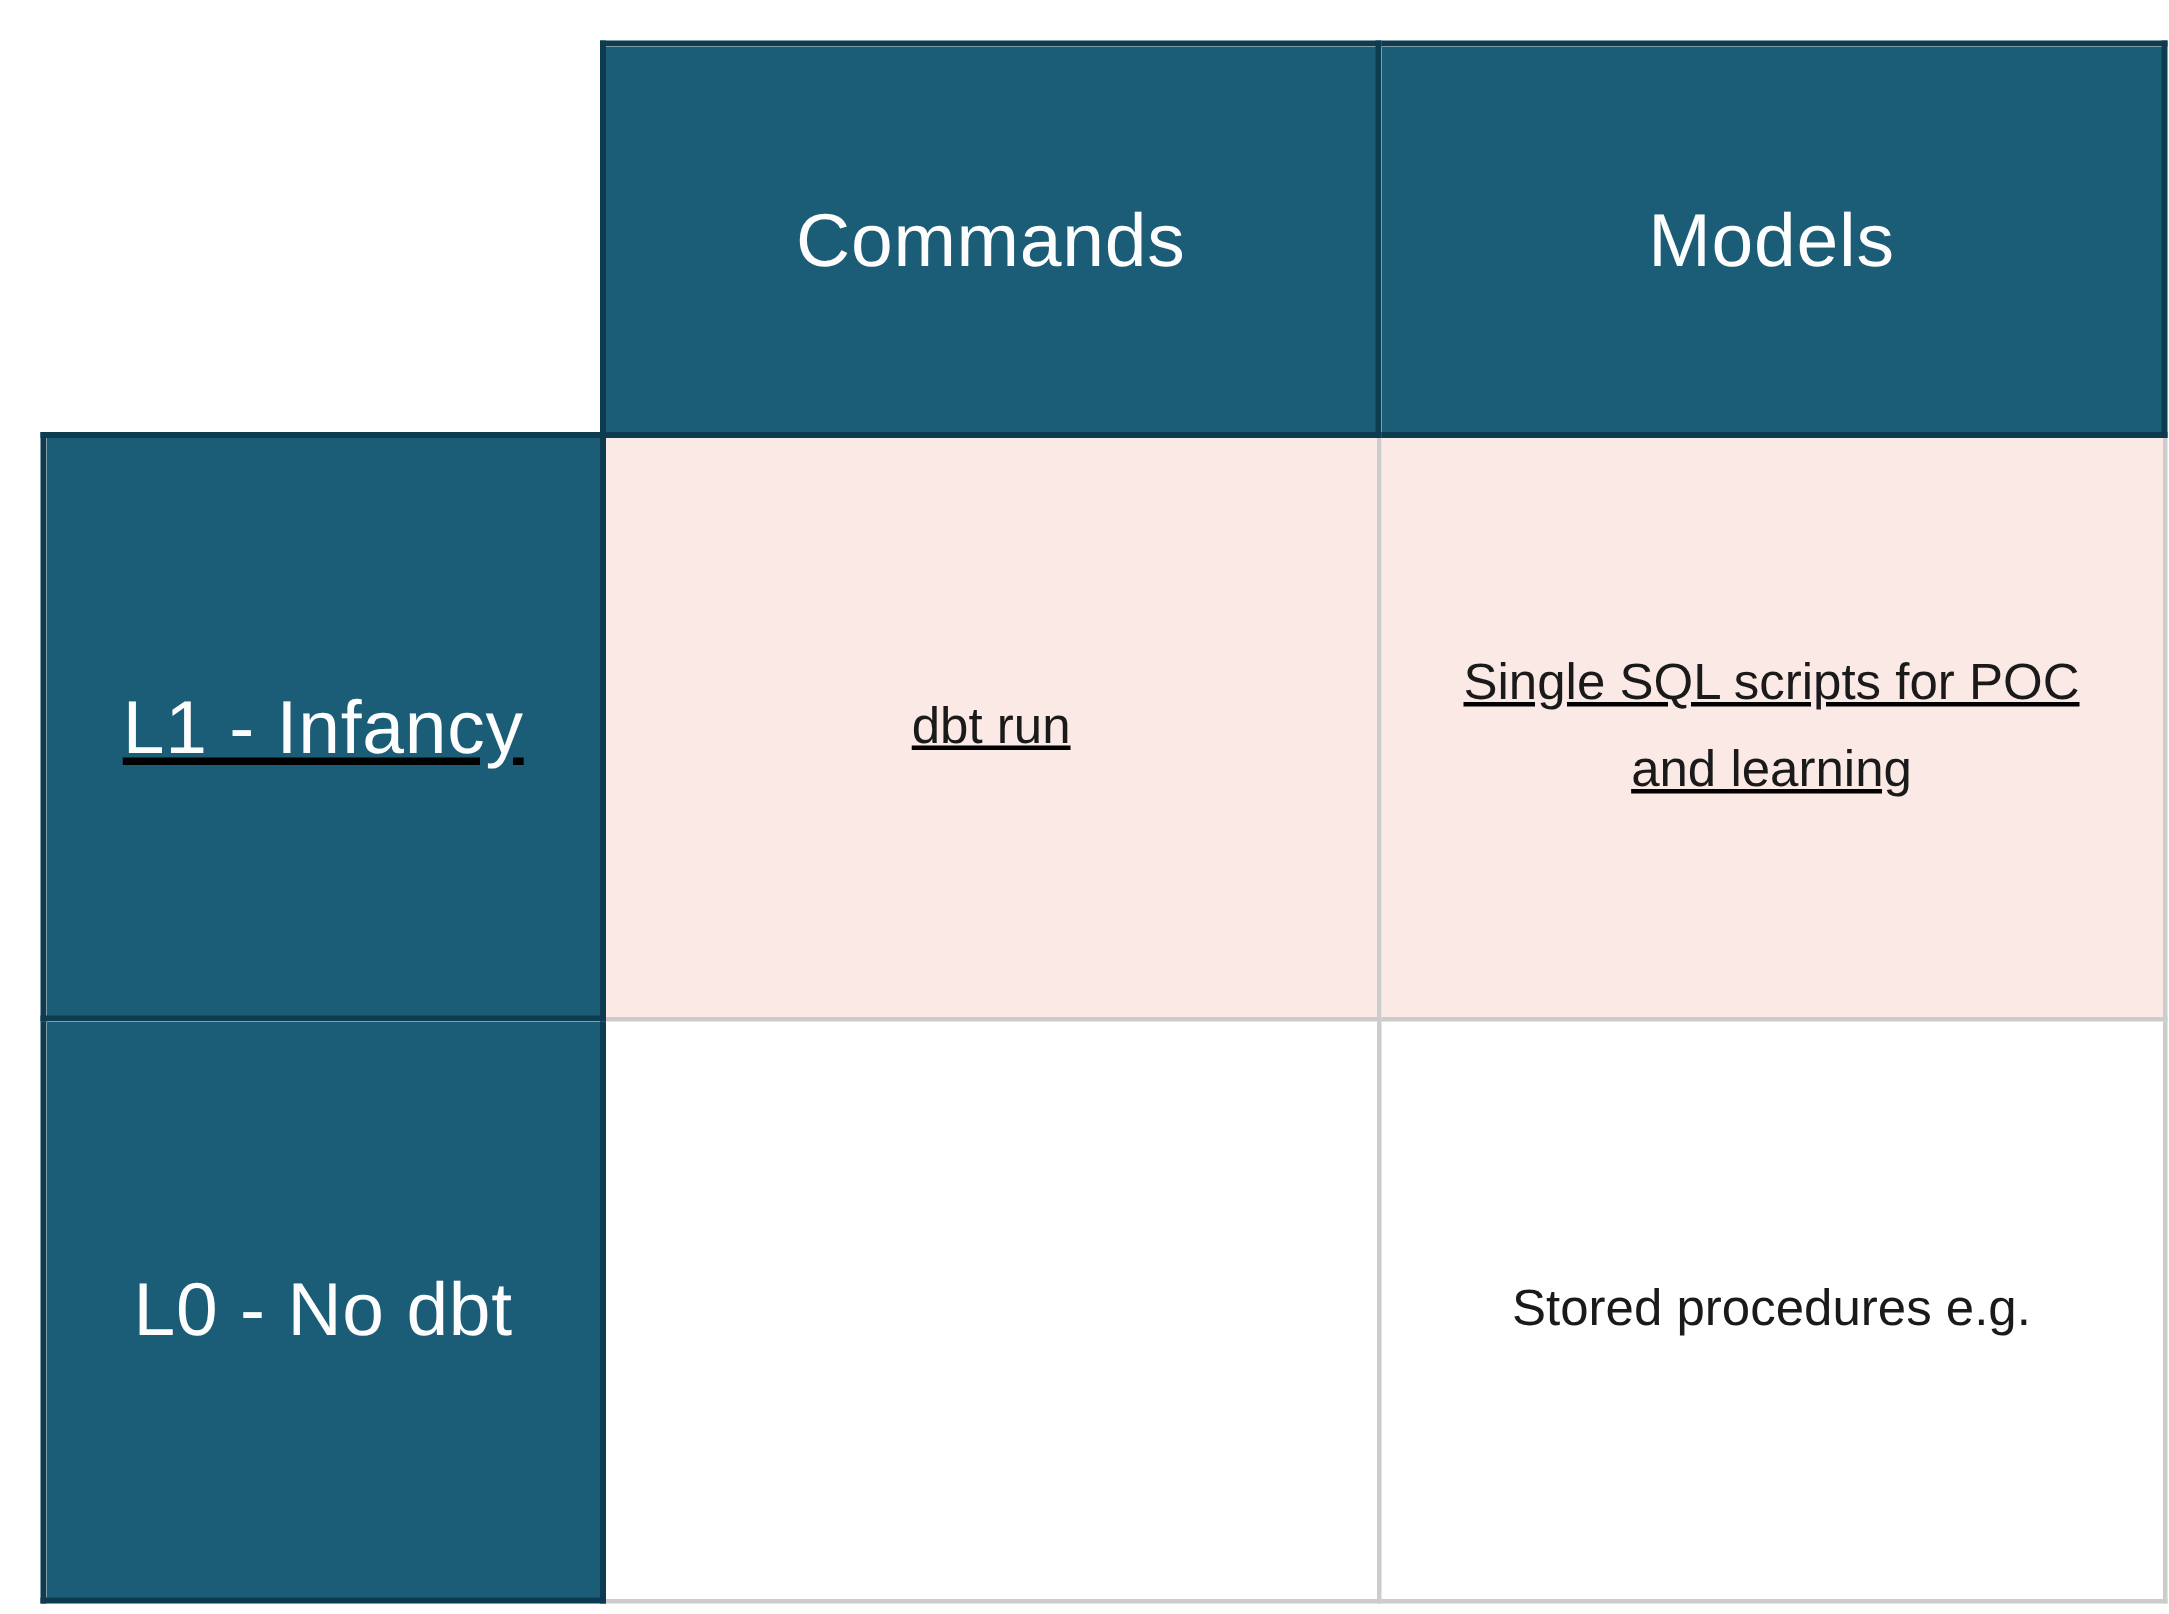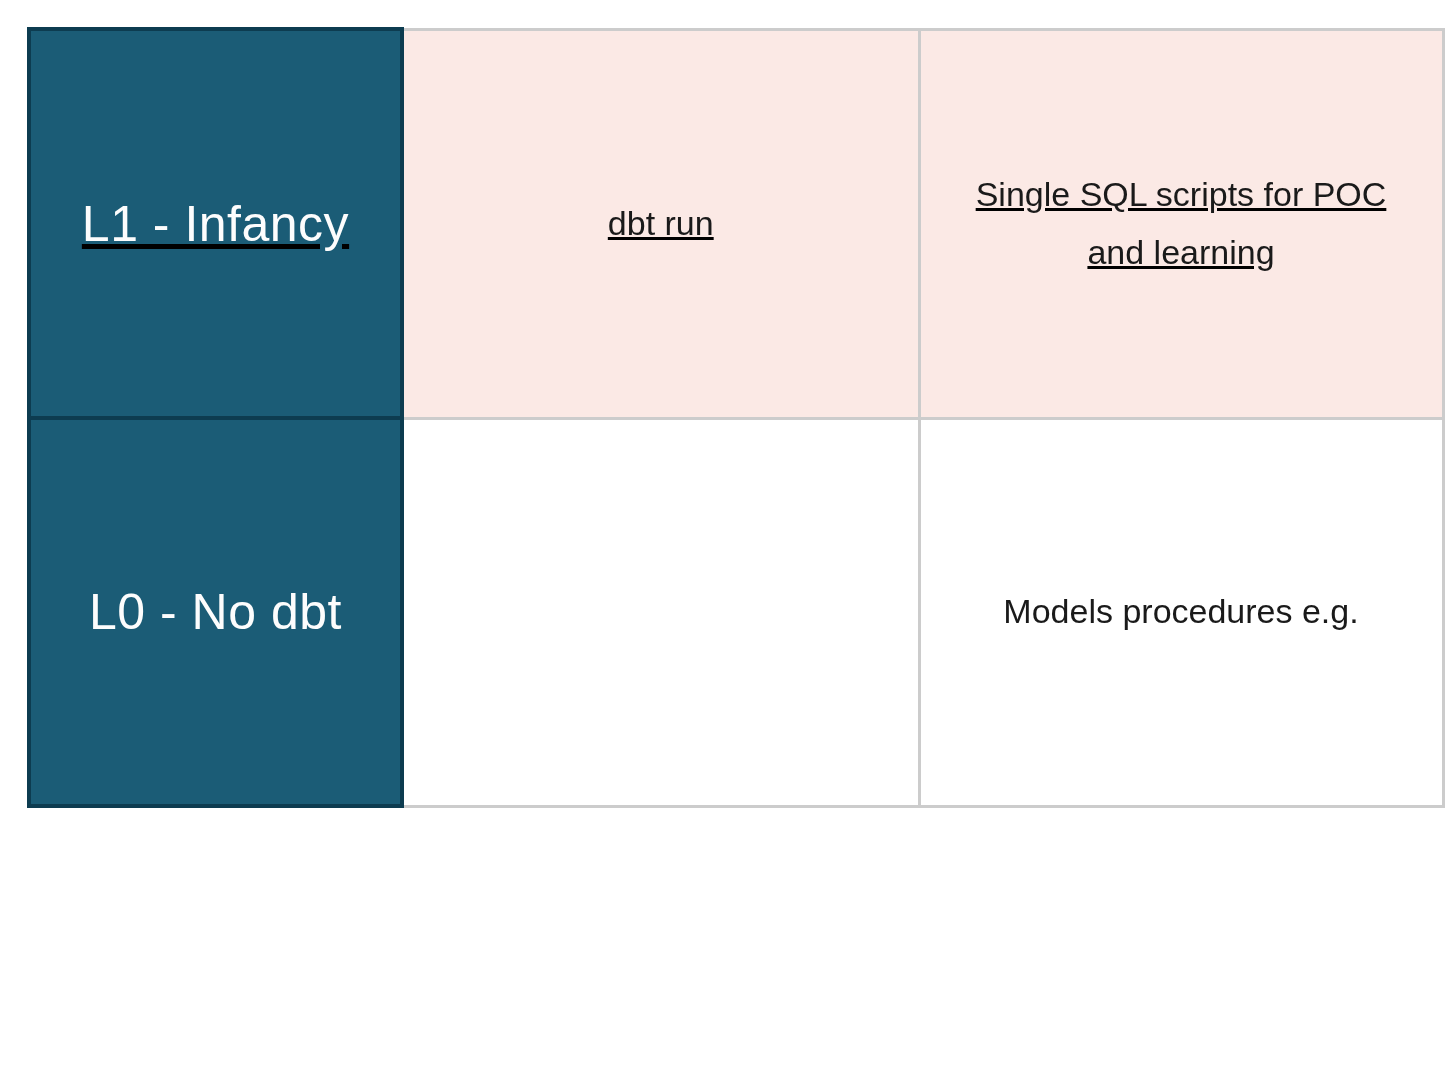--- a/index.html
+++ b/index.html
@@ -65,24 +65,29 @@
 </head>
 <body>
 
 <table class="matrix">
   <colgroup>
     <col class="c-rowhead">
     <col class="c-commands">
     <col class="c-models">
   </colgroup>
   <tbody>
+    <tr class="r-head">
+      <td class="corner"></td>
+      <th class="hd" scope="col">Commands</th>
+      <th class="hd" scope="col">Models</th>
+    </tr>
     <tr class="r-l1">
       <th class="hd" scope="row">L1 - Infancy</th>
       <td class="cell highlight">dbt run</td>
       <td class="cell highlight">Single SQL scripts for POC and learning</td>
     </tr>
     <tr class="r-l0">
       <th class="hd" scope="row">L0 - No dbt</th>
       <td class="cell"></td>
-      <td class="cell">Models procedures e.g.</td>
+      <td class="cell">Stored procedures e.g.</td>
     </tr>
   </tbody>
 </table>
 
 </body></html>

